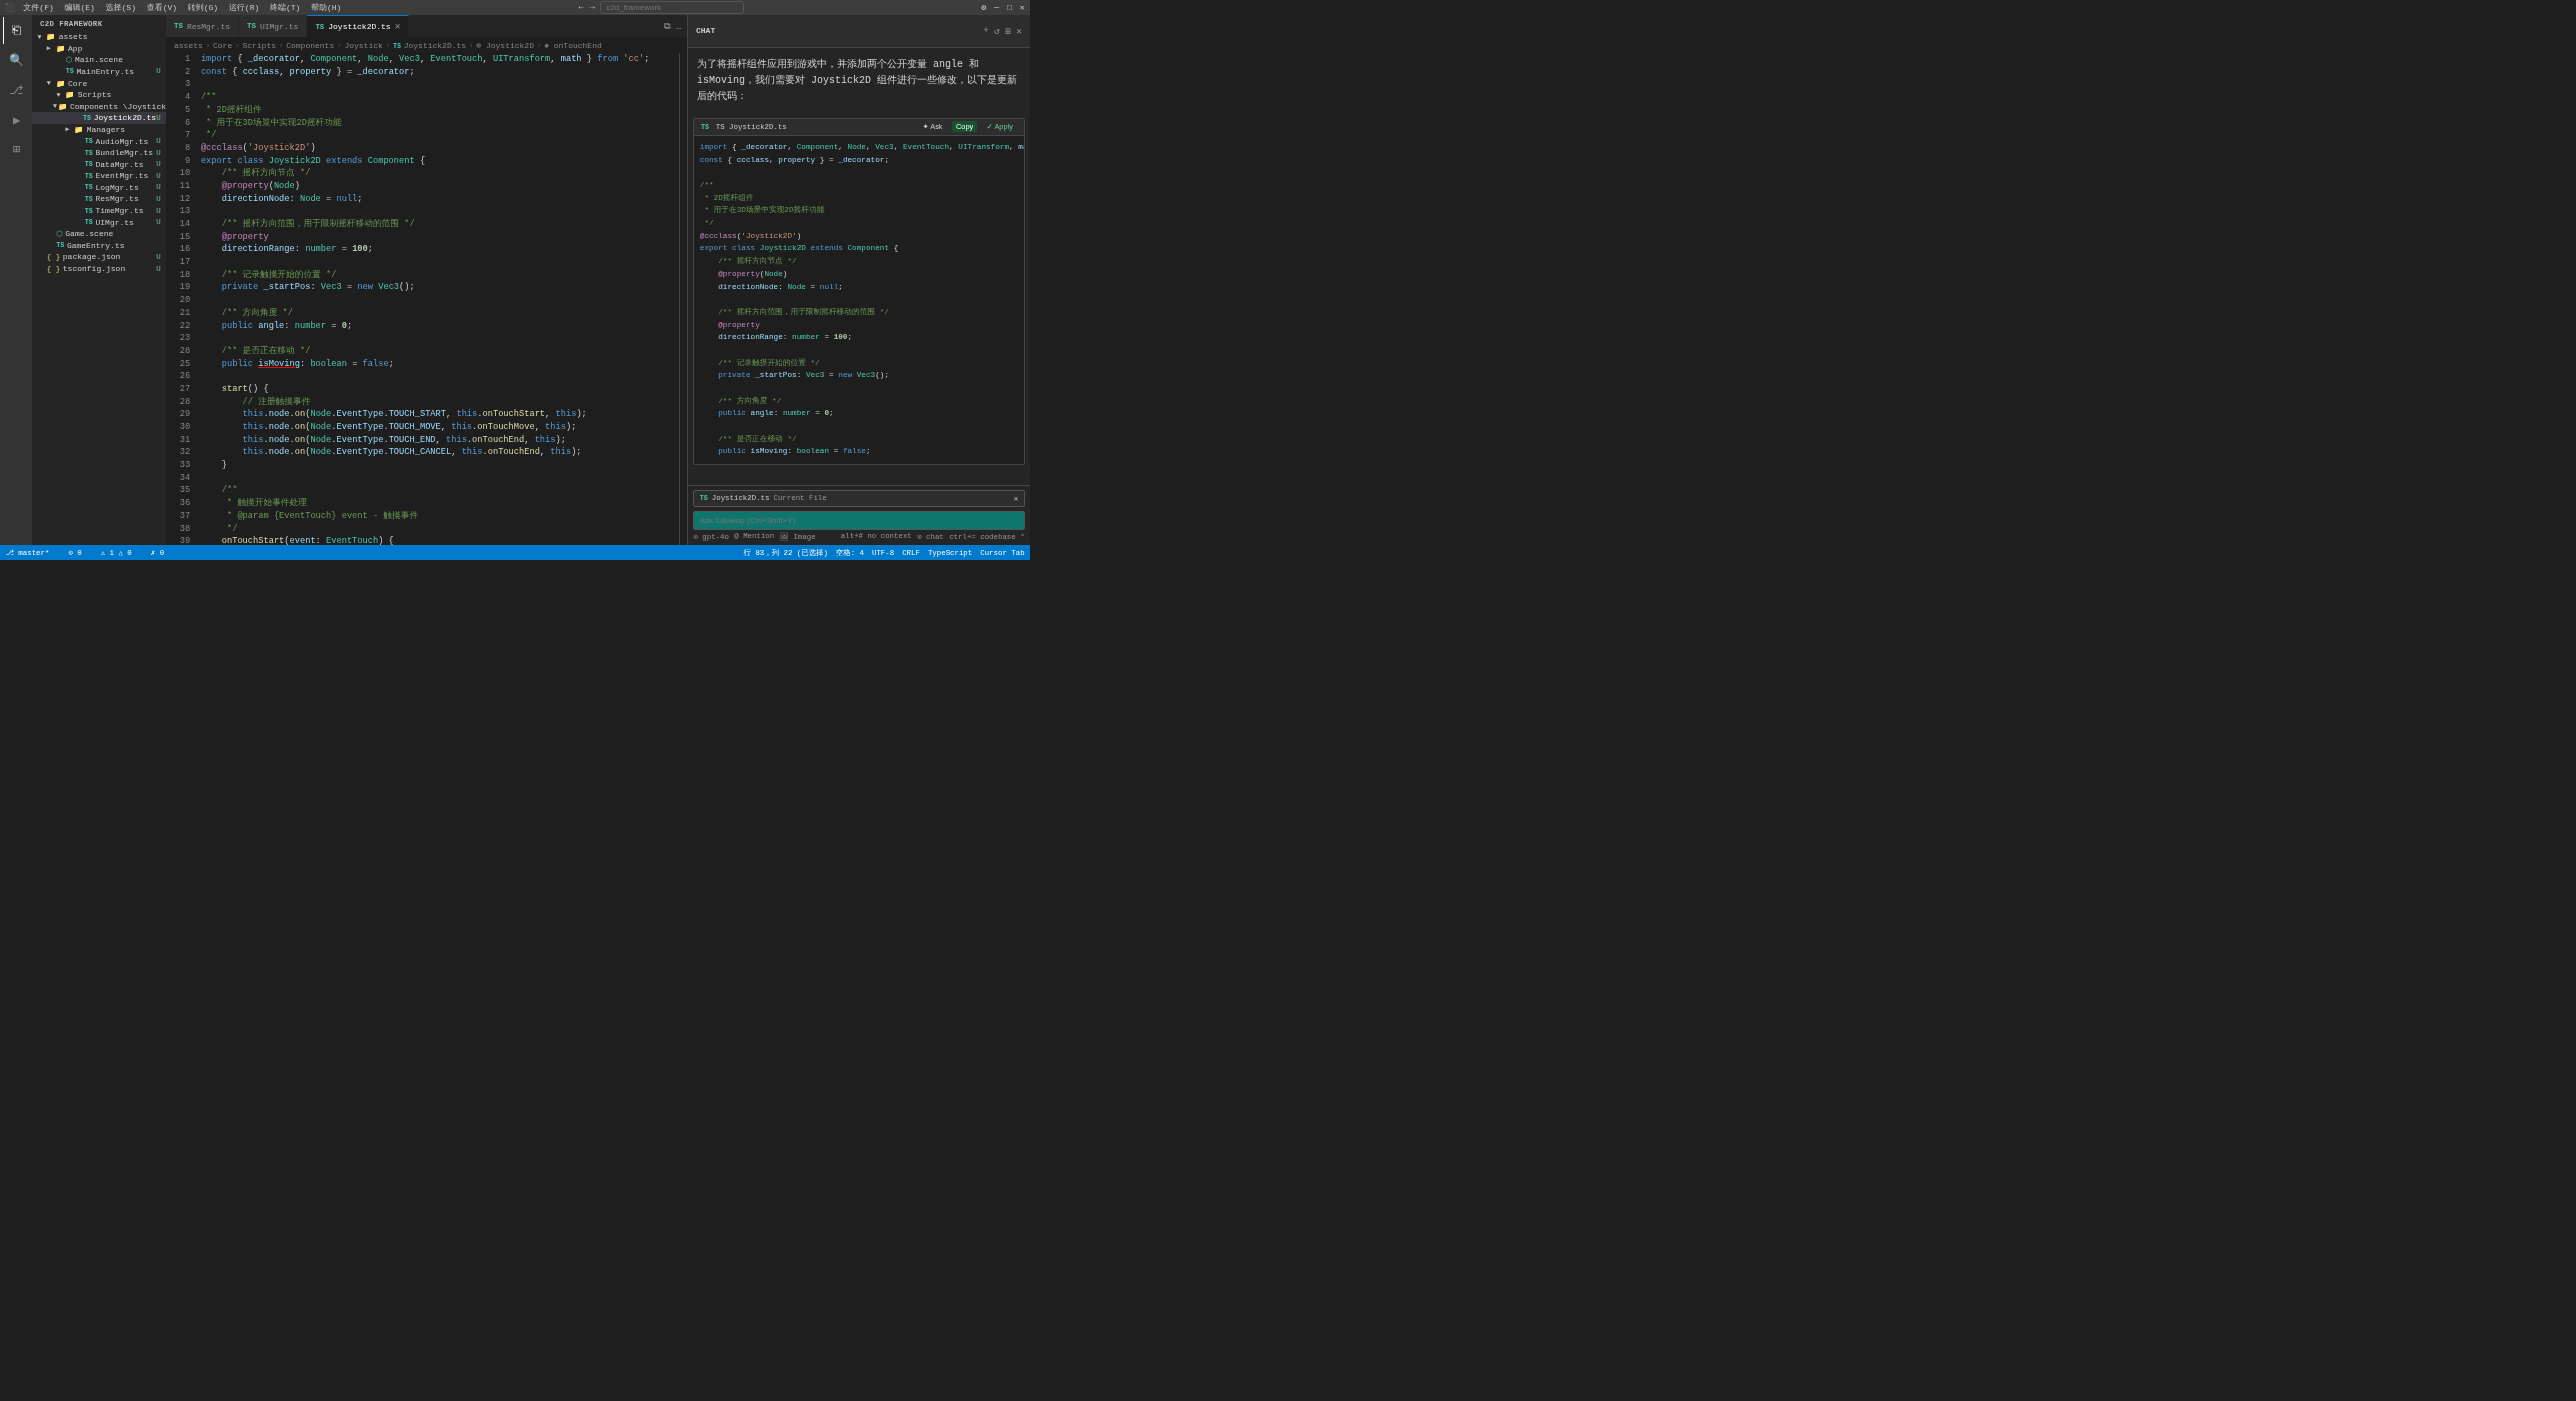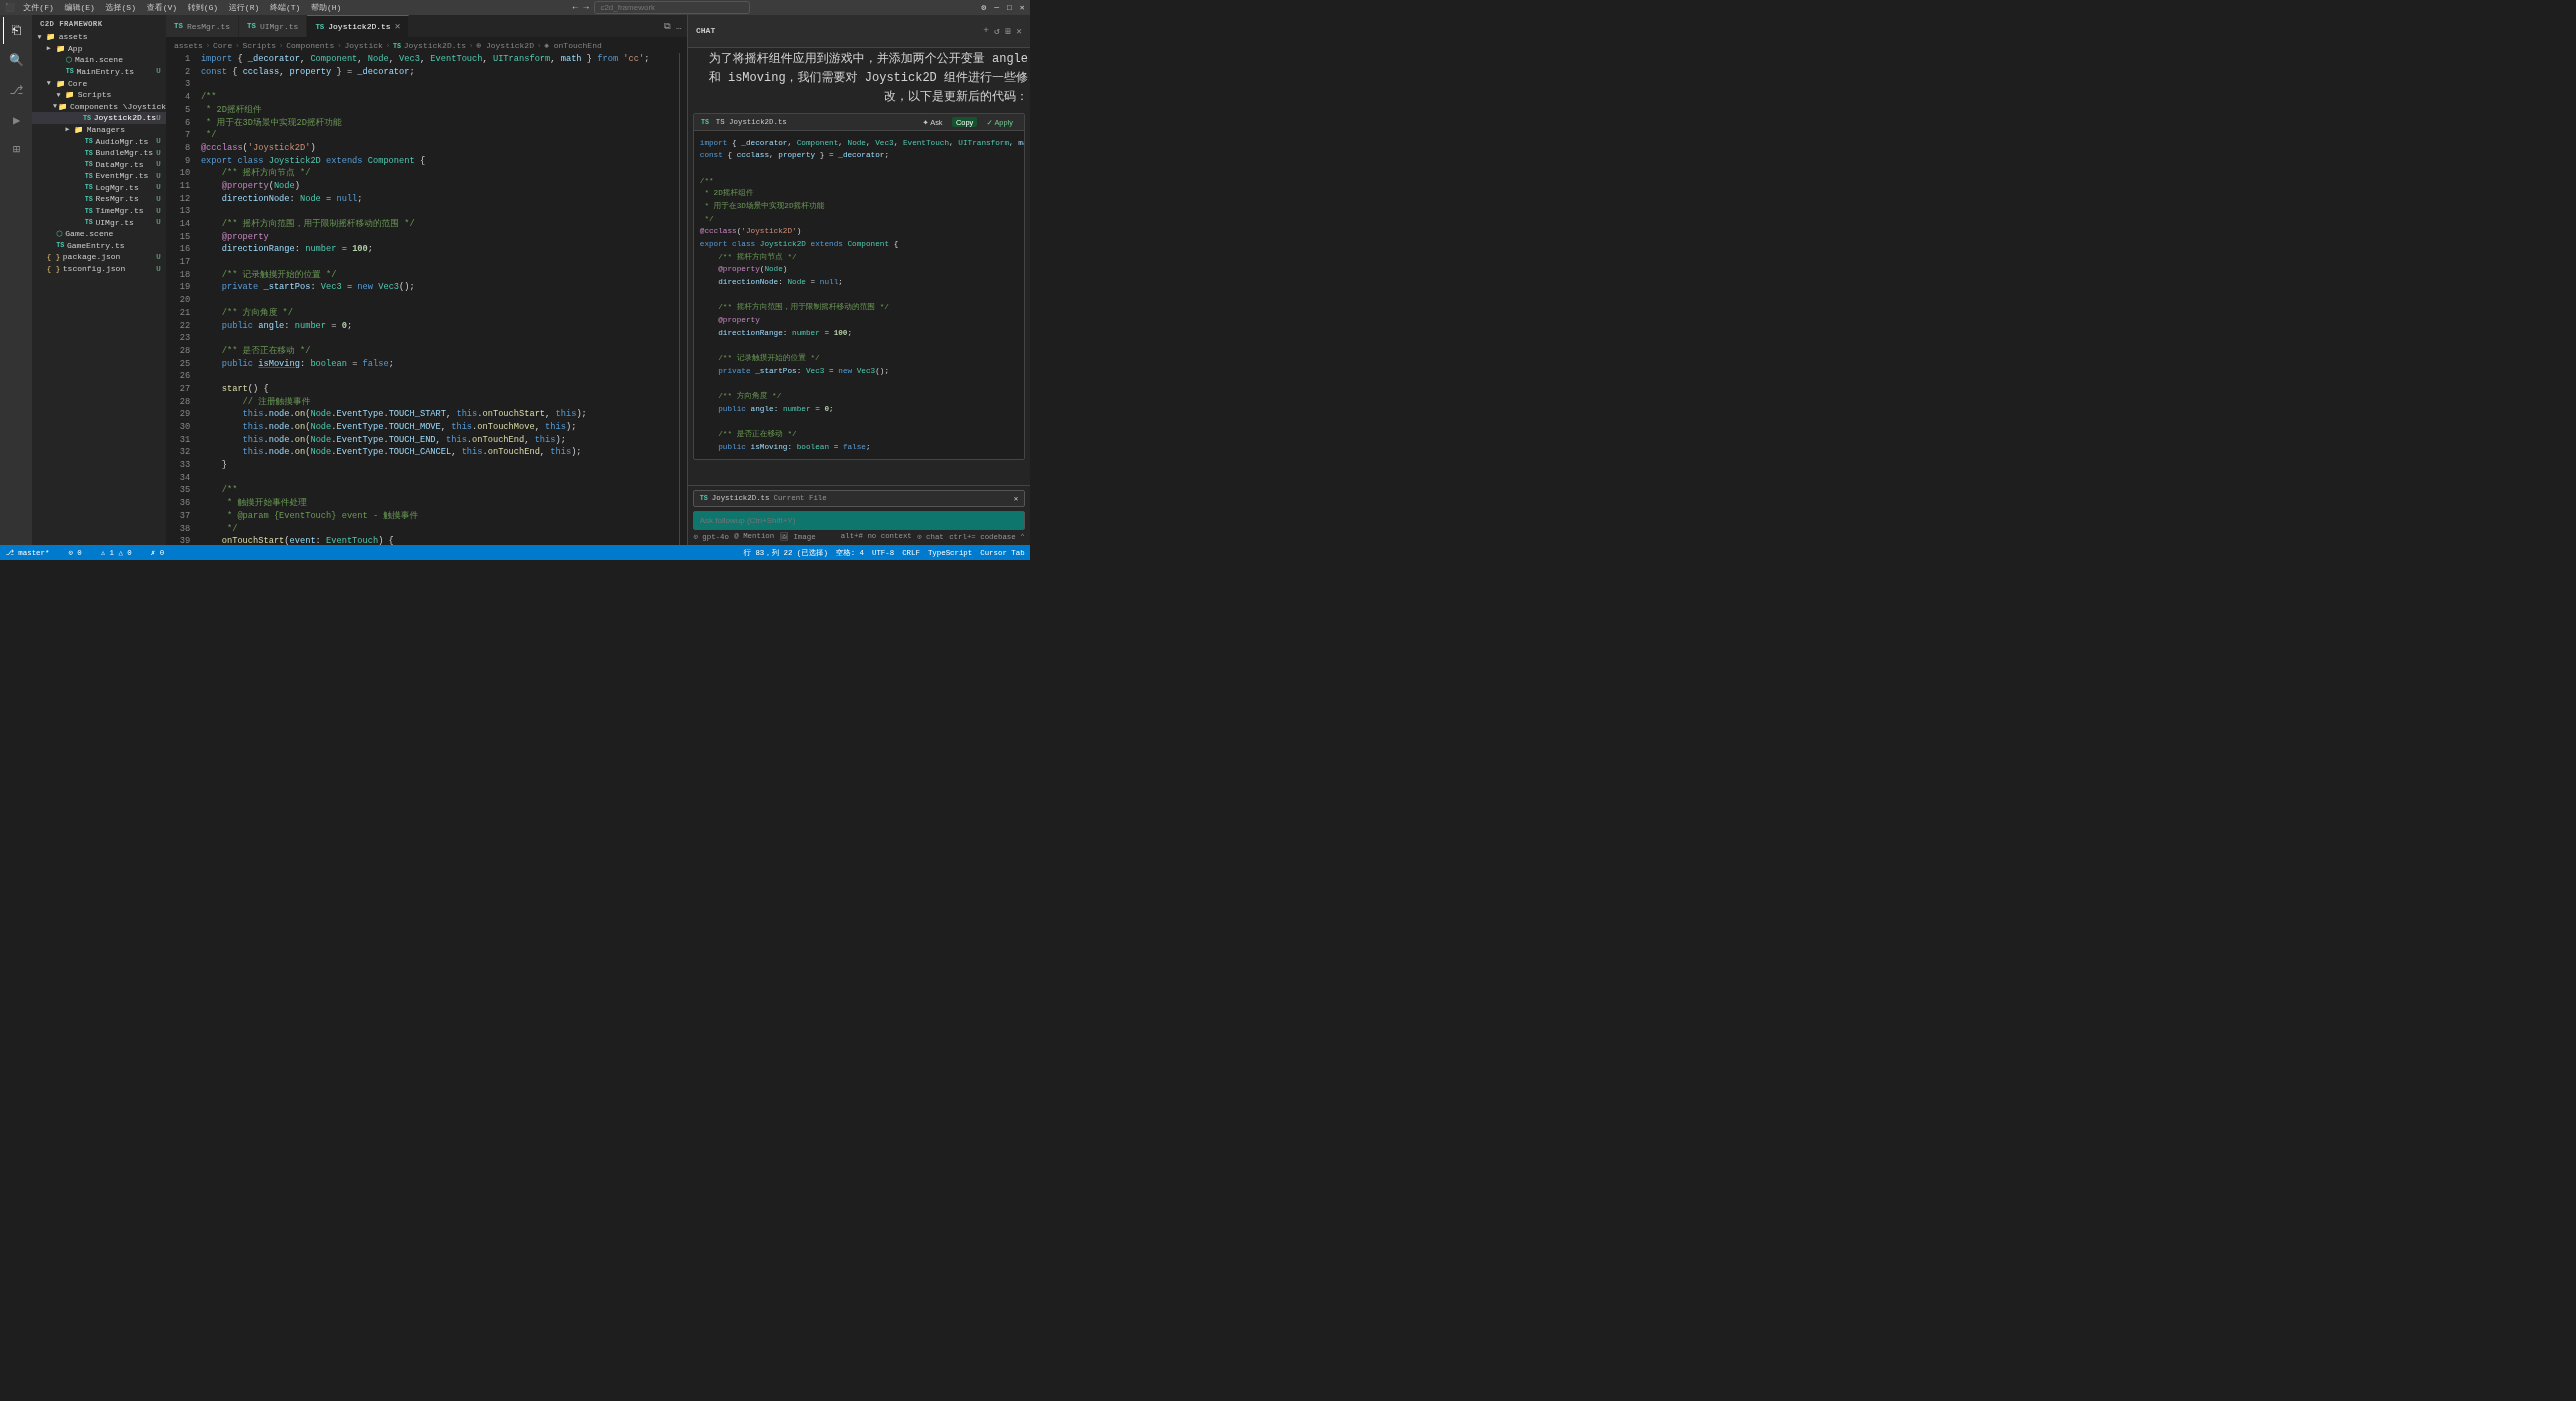--- a/index.html
+++ b/index.html
@@ -45,21 +45,21 @@
       align-items: center;
       gap: 5.4px;
     }
     .search-bar {
       background: #3c3c3c;
       border: 0.7px solid #555;
       border-radius: 2.7px;
       padding: 1.3px 67px 1.3px 5.4px;
       color: #ccc;
       font-size: 8px;
-      width: 156px;
+      width: 144px;
     }
     .title-bar-right {
       display: flex;
       gap: 8px;
       align-items: center;
     }
     .title-bar-right span {
       font-size: 8px;
       cursor: pointer;
     }
@@ -304,25 +304,24 @@
       color: #4ec9b0;
       cursor: pointer;
     }
     .file-tag.current { border-color: #f14c4c; color: #f14c4c; }
     .ai-text {
       line-height: 1.5;
       font-size: 8px;
     }
 
     .ai-response-block {
-      margin: 2px;
-      font-size: 12px;
+      margin: 9px;
+      font-size: 10px;
       line-height: 1.6;
       color: #d4d4d4;
-      text-align: right;
     }
 
     
     .chat-code-block {
       background: #1e1e1e;
       border: 0.7px solid #454545;
       border-radius: 2px;
       margin: 4px 5.4px;
       font-size: 7.7px;
       overflow: hidden;

